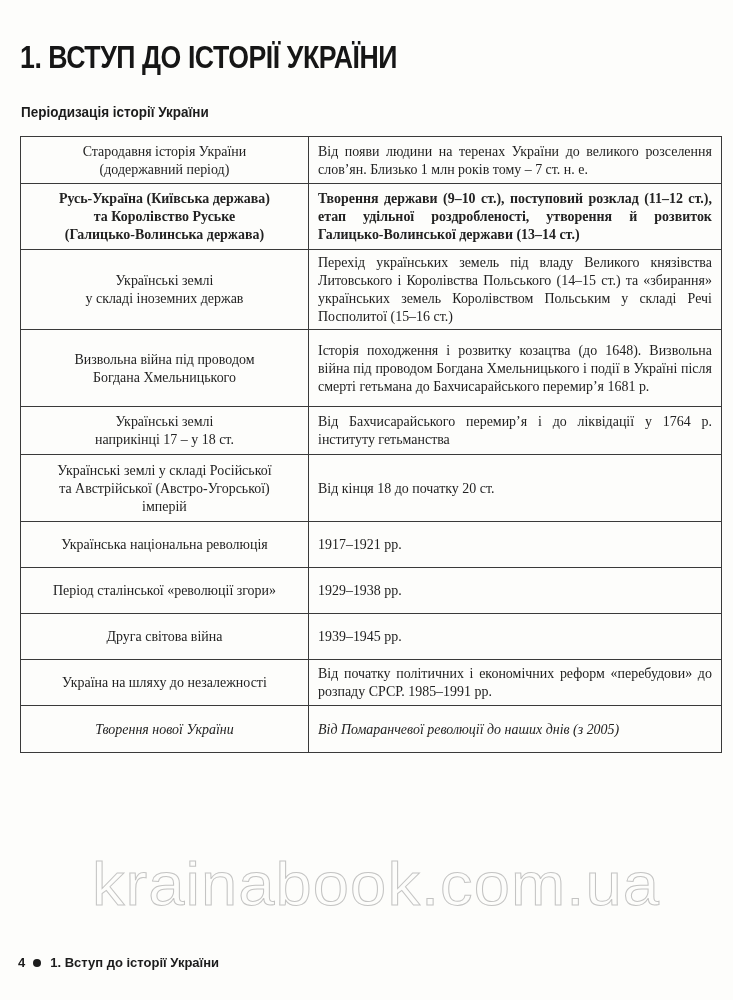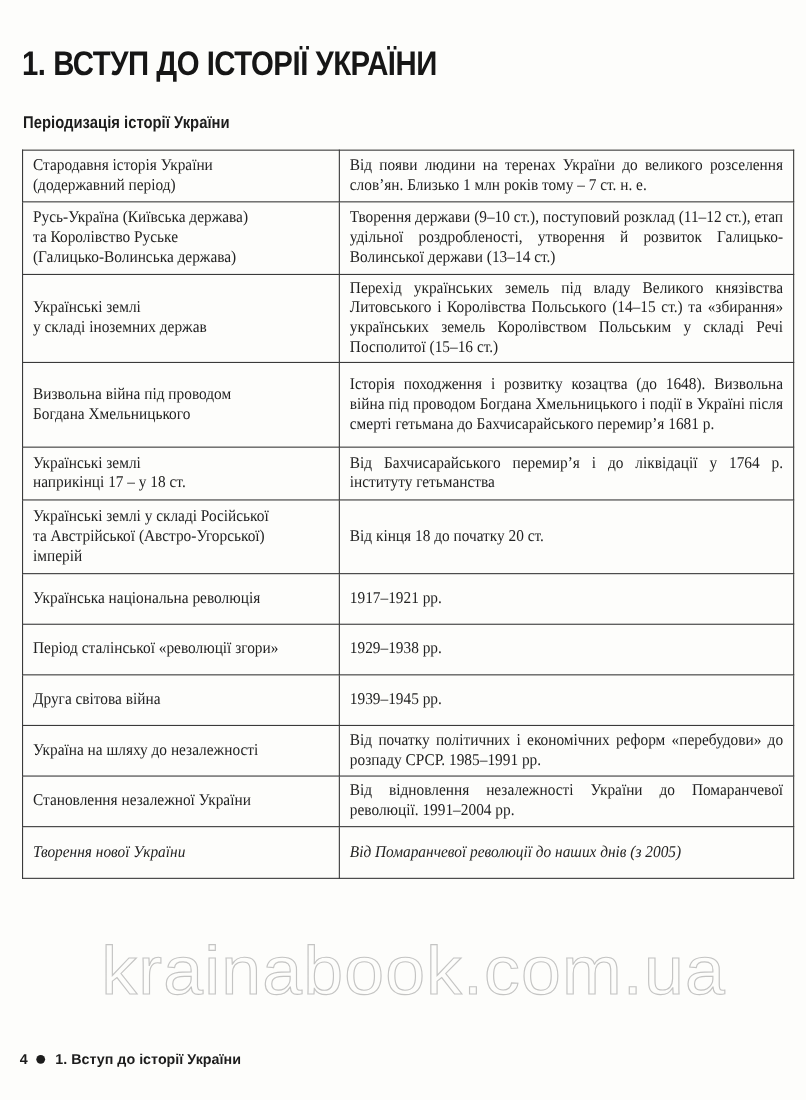--- a/index.html
+++ b/index.html
@@ -21,21 +21,21 @@
     }
     table.period {
       position: absolute; left: 20px; top: 136px;
       width: 702px; border-collapse: collapse; table-layout: fixed;
       font-family: "Liberation Serif", serif; font-size: 15px; line-height: 18px;
       color: #222;
     }
     table.period td {
       border: 1.5px solid #3a3a3a; padding: 3px 9px 4px 9px; vertical-align: middle;
     }
-    td.c1 { width: 269px; }
+    td.c1 { width: 269px; text-align: center; }
     td.c2 { text-align: justify; }
     .cell-text { display: block; transform: scaleX(0.93); transform-origin: left center; width: 107.5%; }
     td.c2 .cell-text { text-align: justify; text-align-last: left; }
     .footer {
       position: absolute; left: 18px; top: 955px;
       font-family: "Liberation Sans", sans-serif; font-weight: bold; font-size: 13px;
       color: #1c1c1c; display: flex; align-items: center; white-space: nowrap;
     }
     .footer .dot { display: inline-block; width: 8px; height: 8px; border-radius: 50%; background: #1c1c1c; margin: 0 9px 0 8px; }
     .watermark {
@@ -55,21 +55,21 @@
   <tbody id="tbody">
       <tr style="height: 47px;">
         <td class="c1">
           <span class="cell-text" style="white-space: pre-line;">Стародавня історія України
 (додержавний період)</span>
         </td>
         <td class="c2">
           <span class="cell-text">Від появи людини на теренах України до великого розселення слов’ян. Близько 1 млн років тому – 7 ст. н. е.</span>
         </td>
       </tr>
-      <tr style="height: 66px;">
+      <tr style="height: 66px; font-weight: bold;">
         <td class="c1">
           <span class="cell-text" style="white-space: pre-line;">Русь-Україна (Київська держава)
 та Королівство Руське
 (Галицько-Волинська держава)</span>
         </td>
         <td class="c2">
           <span class="cell-text">Творення держави (9–10 ст.), поступовий розклад (11–12 ст.), етап удільної роздробленості, утворення й розвиток Галицько-Волинської держави (13–14 ст.)</span>
         </td>
       </tr>
       <tr style="height: 78px;">
@@ -134,28 +134,20 @@
         </td>
       </tr>
       <tr style="height: 46px;">
         <td class="c1">
           <span class="cell-text" style="white-space: pre-line;">Україна на шляху до незалежності</span>
         </td>
         <td class="c2">
           <span class="cell-text">Від початку політичних і економічних реформ «перебудови» до розпаду СРСР. 1985–1991 рр.</span>
         </td>
       </tr>
-      <tr style="height: 46px;">
-        <td class="c1">
-          <span class="cell-text" style="white-space: pre-line;">Становлення незалежної України</span>
-        </td>
-        <td class="c2">
-          <span class="cell-text">Від відновлення незалежності України до Помаранчевої революції. 1991–2004 рр.</span>
-        </td>
-      </tr>
       <tr style="height: 47px; font-style: italic;">
         <td class="c1">
           <span class="cell-text" style="white-space: pre-line;">Творення нової України</span>
         </td>
         <td class="c2">
           <span class="cell-text">Від Помаранчевої революції до наших днів (з 2005)</span>
         </td>
       </tr>
     </tbody>
 </table>

